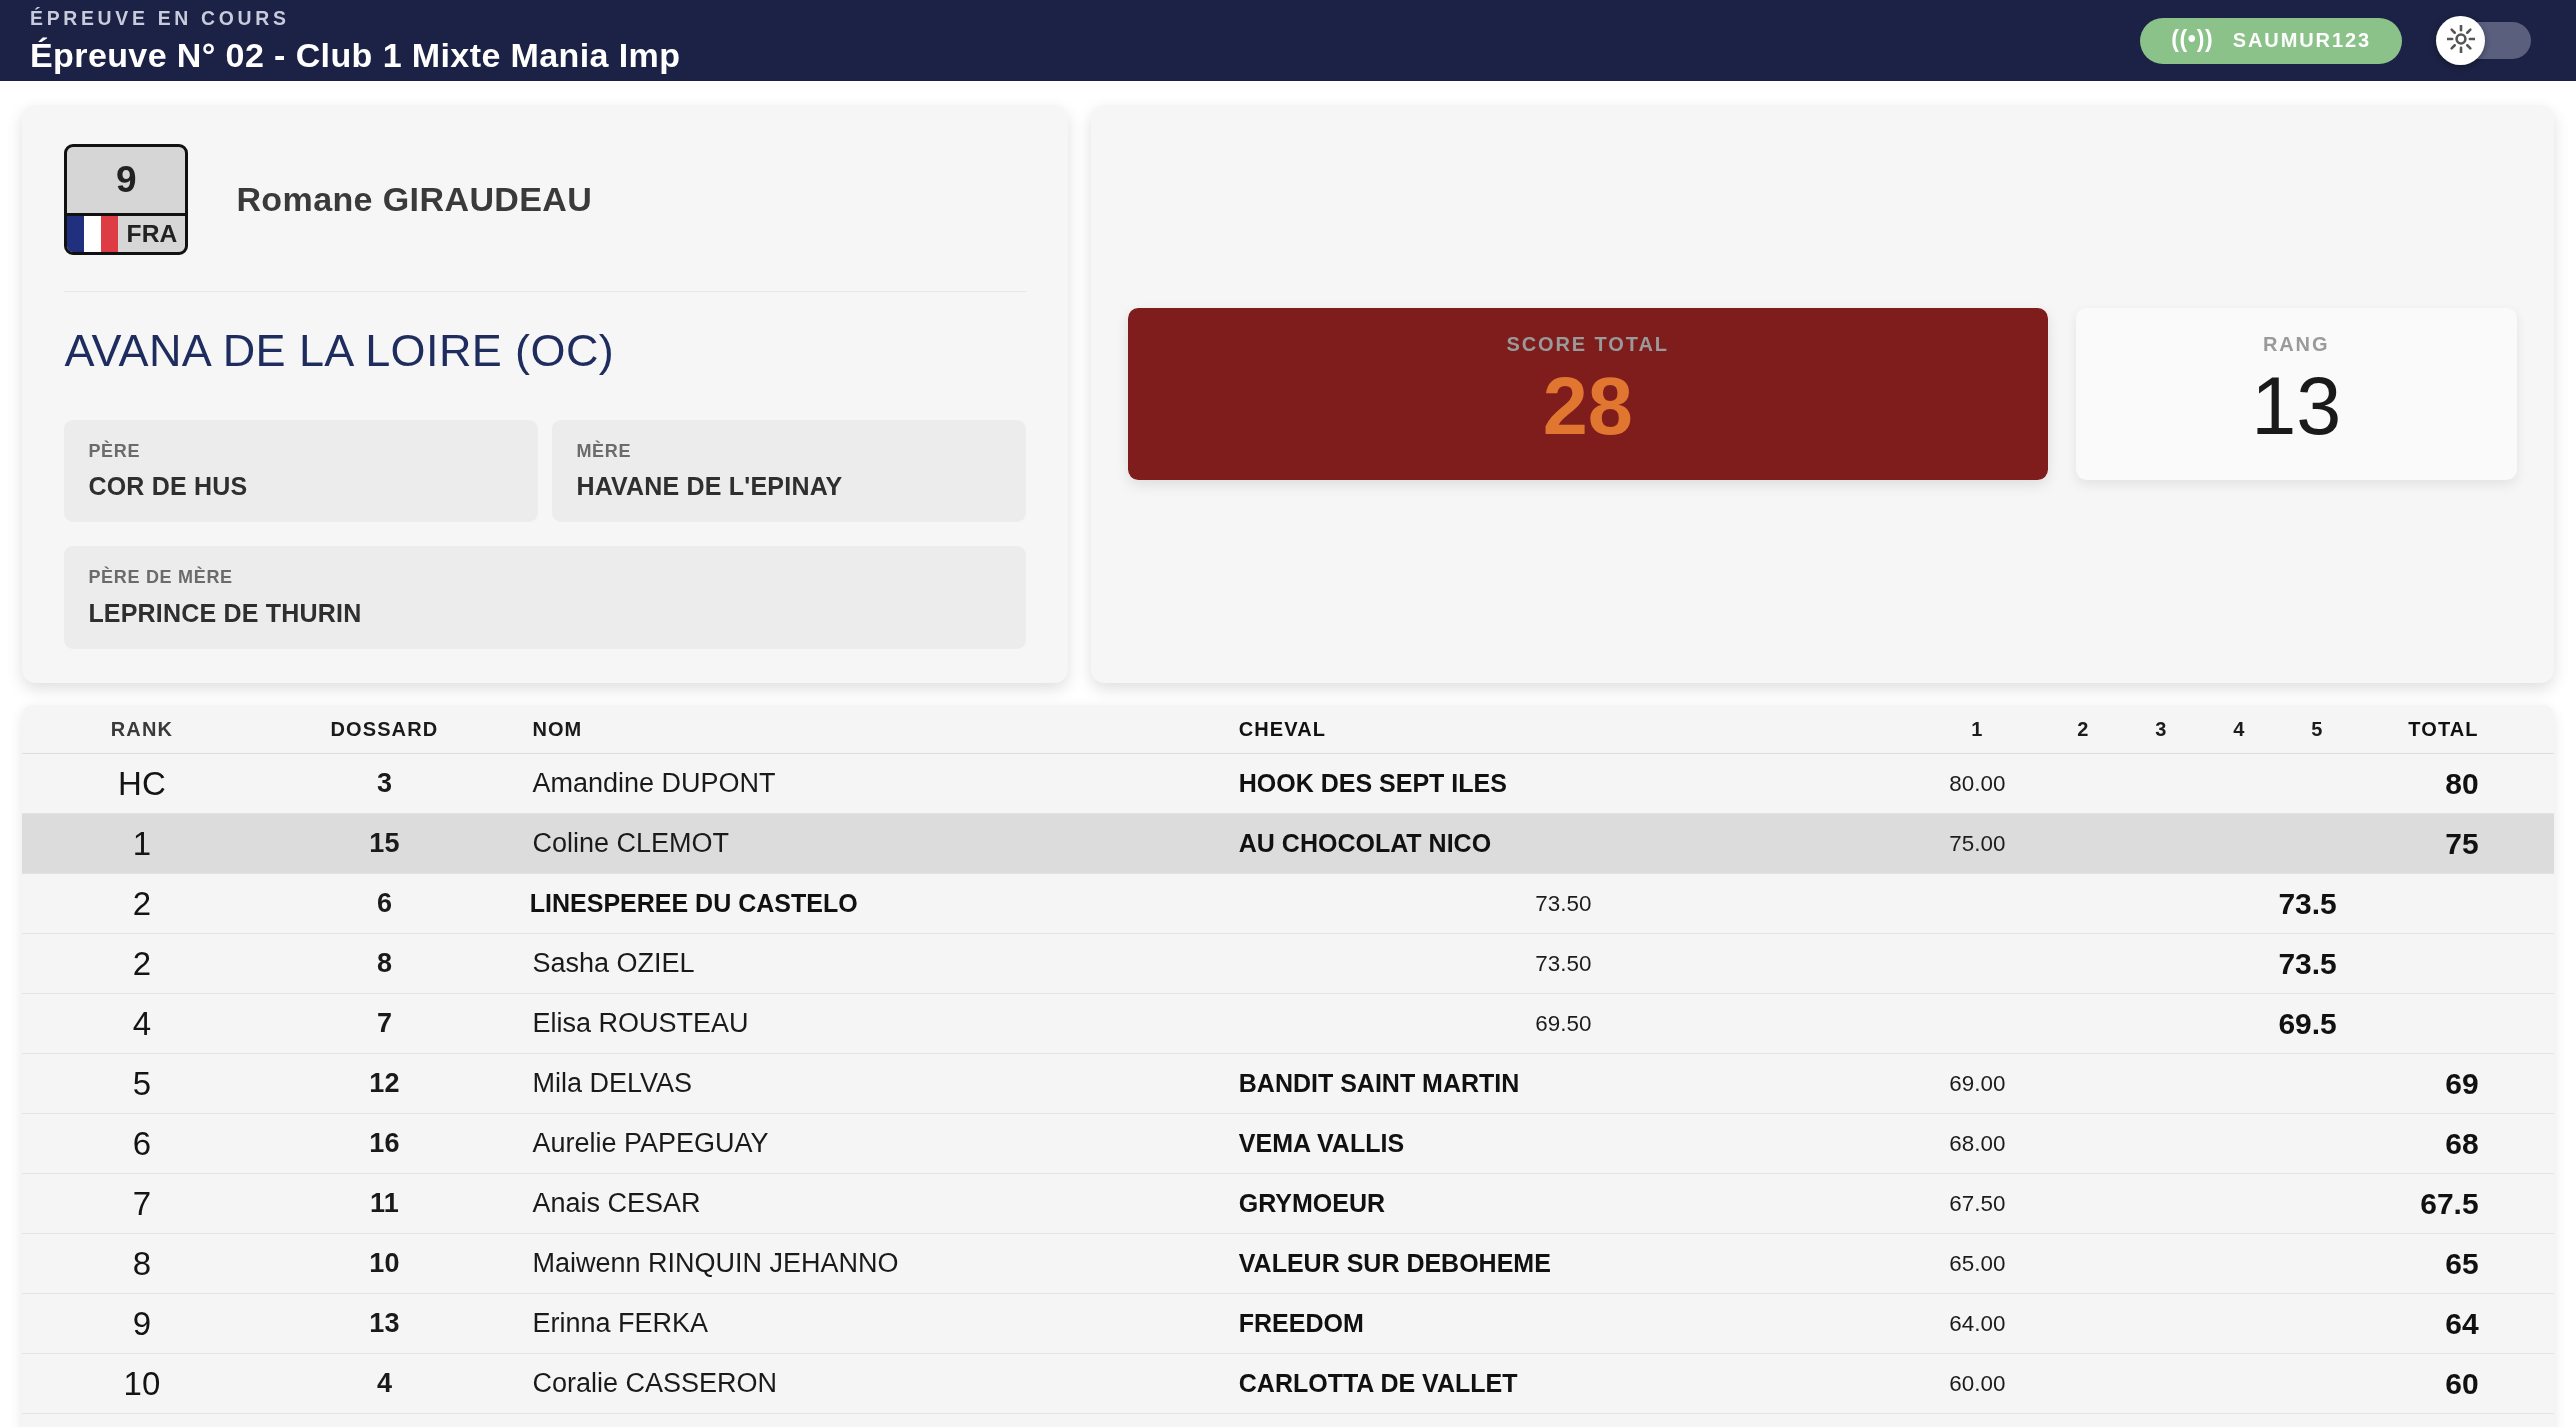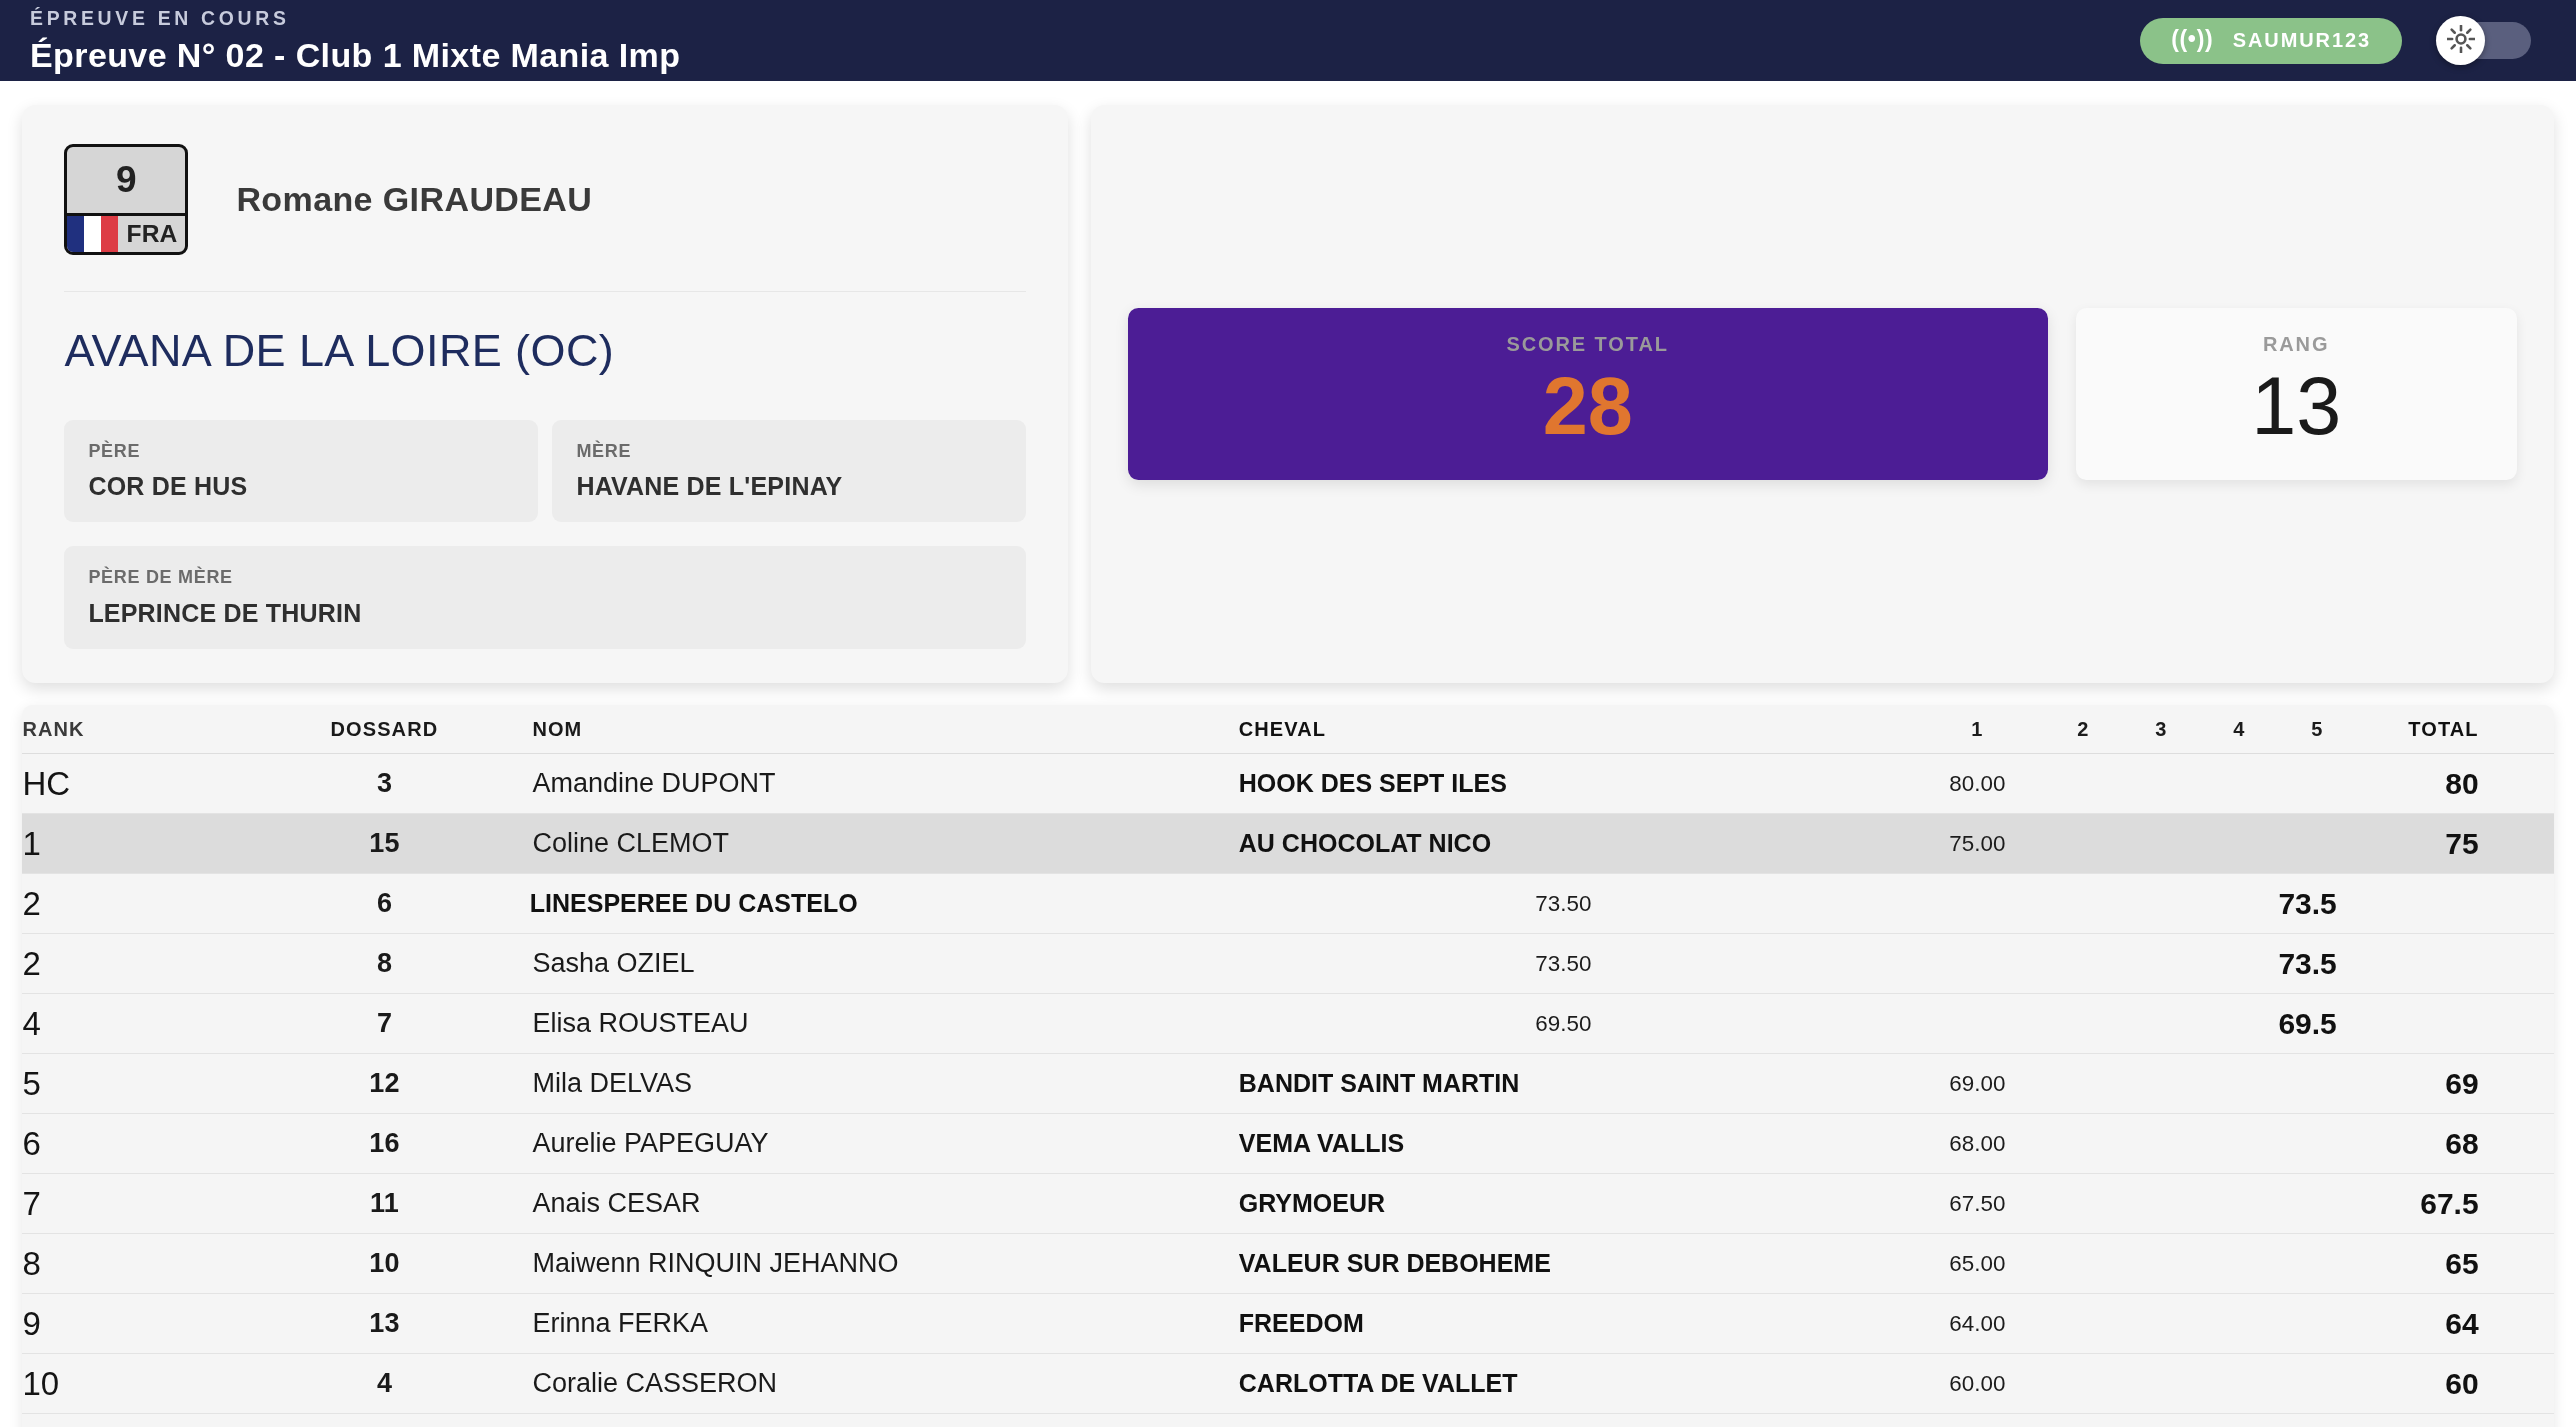--- a/index.html
+++ b/index.html
@@ -45,37 +45,37 @@
   .rider-divider{border:none;border-top:0.7px solid #e7e7e7;margin:36px 0 0;}
   .horse-name{margin-top:33px;font-size:45px;font-weight:500;color:#1e2c5e;letter-spacing:0.4px;}
   .pedigree{margin-top:43px;display:grid;grid-template-columns:1fr 1fr;gap:24px 14px;}
   .ped-box{background:var(--box);border-radius:9px;padding:21px 24px;min-height:100px;}
   .ped-box.full{grid-column:1 / span 2;}
   .ped-label{font-size:18px;font-weight:700;color:#6b6b6b;letter-spacing:0.7px;}
   .ped-value{margin-top:10.4px;font-size:25px;font-weight:700;color:#2f2f2f;letter-spacing:0.2px;}
 
   .score-panel{flex:1;height:578px;display:flex;align-items:center;justify-content:center;gap:28px;}
   .metric{border-radius:10.4px;height:172px;display:flex;flex-direction:column;align-items:center;padding-top:25px;}
-  .score-card{width:920px;background:#4c1d95;box-shadow:0 4.5px 13.4px rgba(0,0,0,.10);}
+  .score-card{width:920px;background:#7f1d1d;box-shadow:0 4.5px 13.4px rgba(0,0,0,.10);}
   .rank-card{width:441px;background:#fafafa;box-shadow:0 4.5px 12px rgba(0,0,0,.08);}
   .metric-label{font-size:20px;font-weight:700;letter-spacing:1.9px;color:#9a9a9a;}
   .metric-value{margin-top:6px;font-size:81px;font-weight:600;line-height:1.1;}
   .score-value{color:var(--orange);}
   .rank-value{color:#1a1a1a;font-weight:500;}
 
   
   .table-card{margin-top:22.4px;background:#f5f5f5;border-radius:10.4px 10.4px 0 0;
     box-shadow:0 4.5px 13.4px rgba(0,0,0,.10);min-height:731px;}
   .trow,.thead{display:grid;align-items:center;
     grid-template-columns:239px 246px 709px 694px 134px 78px 78px 78px 78px 1fr;}
   .thead{height:49px;border-bottom:1.5px solid #dddddd;font-size:20px;font-weight:700;
     color:#3a3a3a;letter-spacing:1.1px;}
   .trow{height:60px;border-bottom:0.7px solid #e3e3e3;}
   .trow.highlight{background:var(--hl);}
-  .c-rank{font-size:33px;font-weight:500;color:#141414;}
+  .c-rank{text-align:center;font-size:33px;font-weight:500;color:#141414;}
   .thead .c-rank{font-size:20px;font-weight:700;color:#3a3a3a;}
   .c-dossard{text-align:center;font-size:27px;font-weight:700;color:#1a1a1a;}
   .thead .c-dossard{font-size:20px;}
   .c-nom{text-align:left;padding-left:25px;font-size:27px;font-weight:500;color:#1a1a1a;}
   .thead .c-nom{font-size:20px;font-weight:700;}
   .c-cheval{text-align:left;padding-left:22.4px;font-size:25px;font-weight:700;color:#111;}
   .thead .c-cheval{font-size:20px;}
   .c-s{text-align:center;font-size:22.4px;font-weight:400;color:#1c1c1c;}
   .thead .c-s{font-size:20px;font-weight:700;}
   .c-total{text-align:right;padding-right:75px;font-size:30px;font-weight:700;color:#111;}

